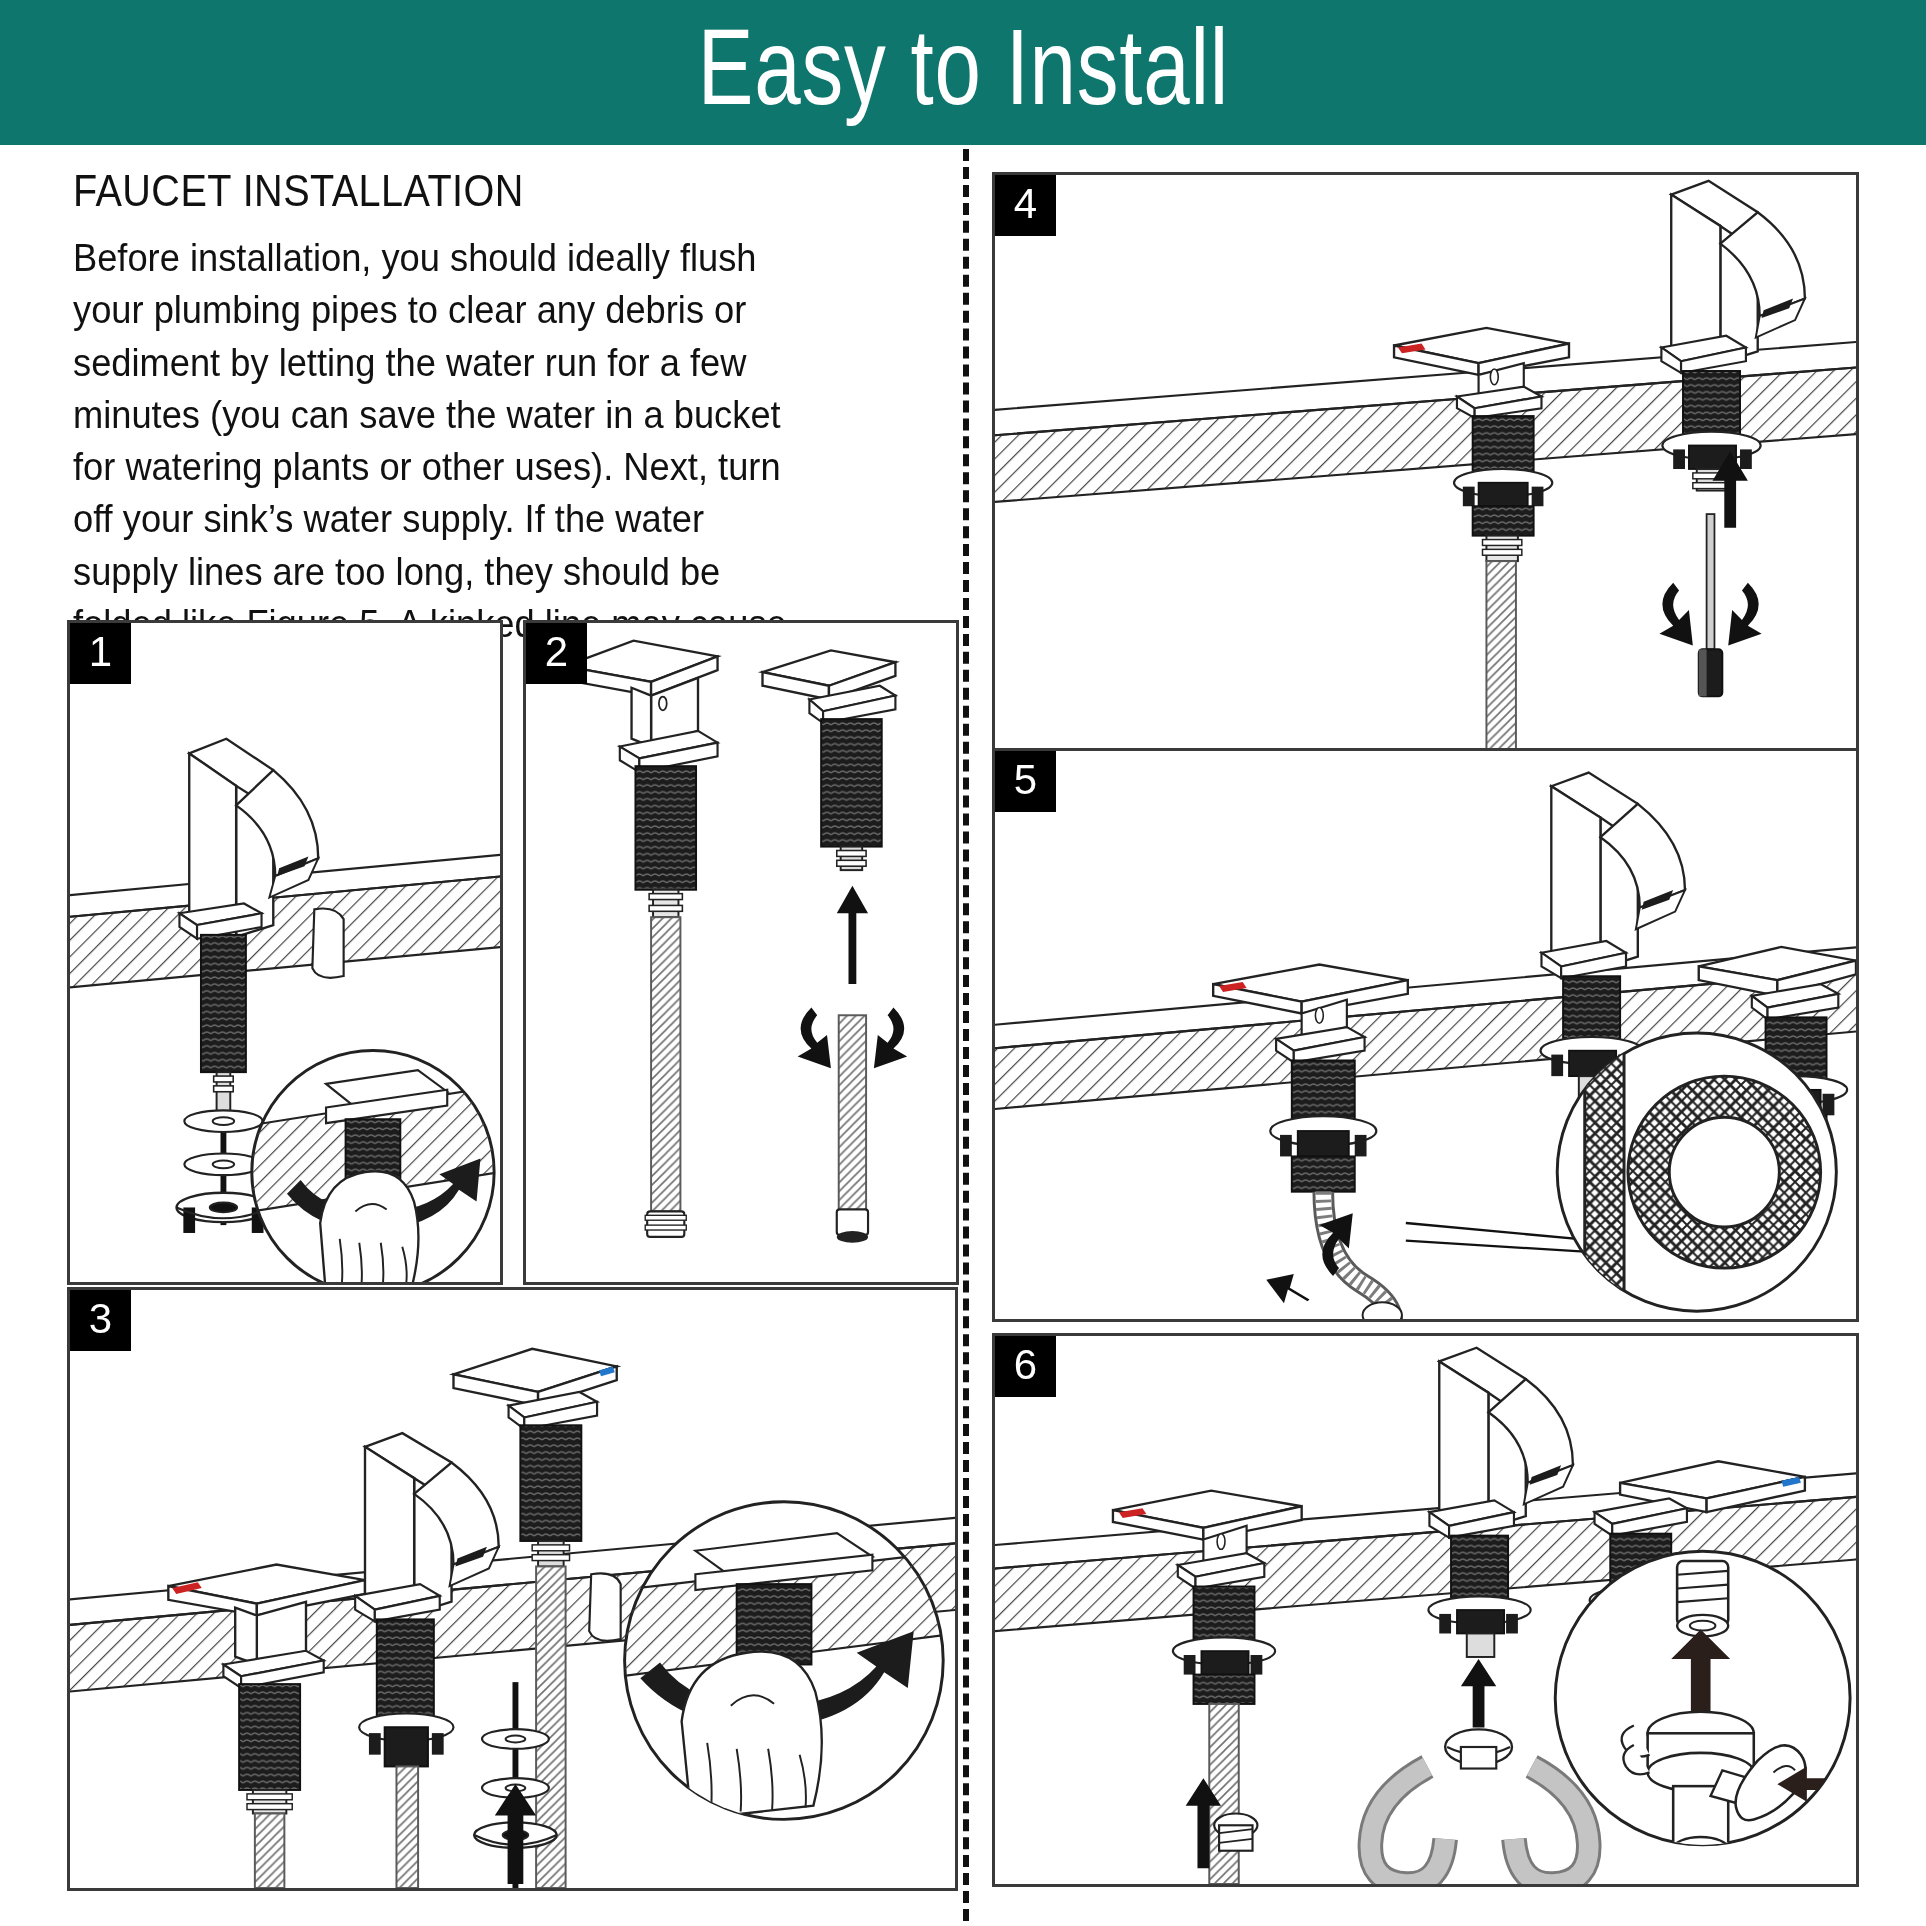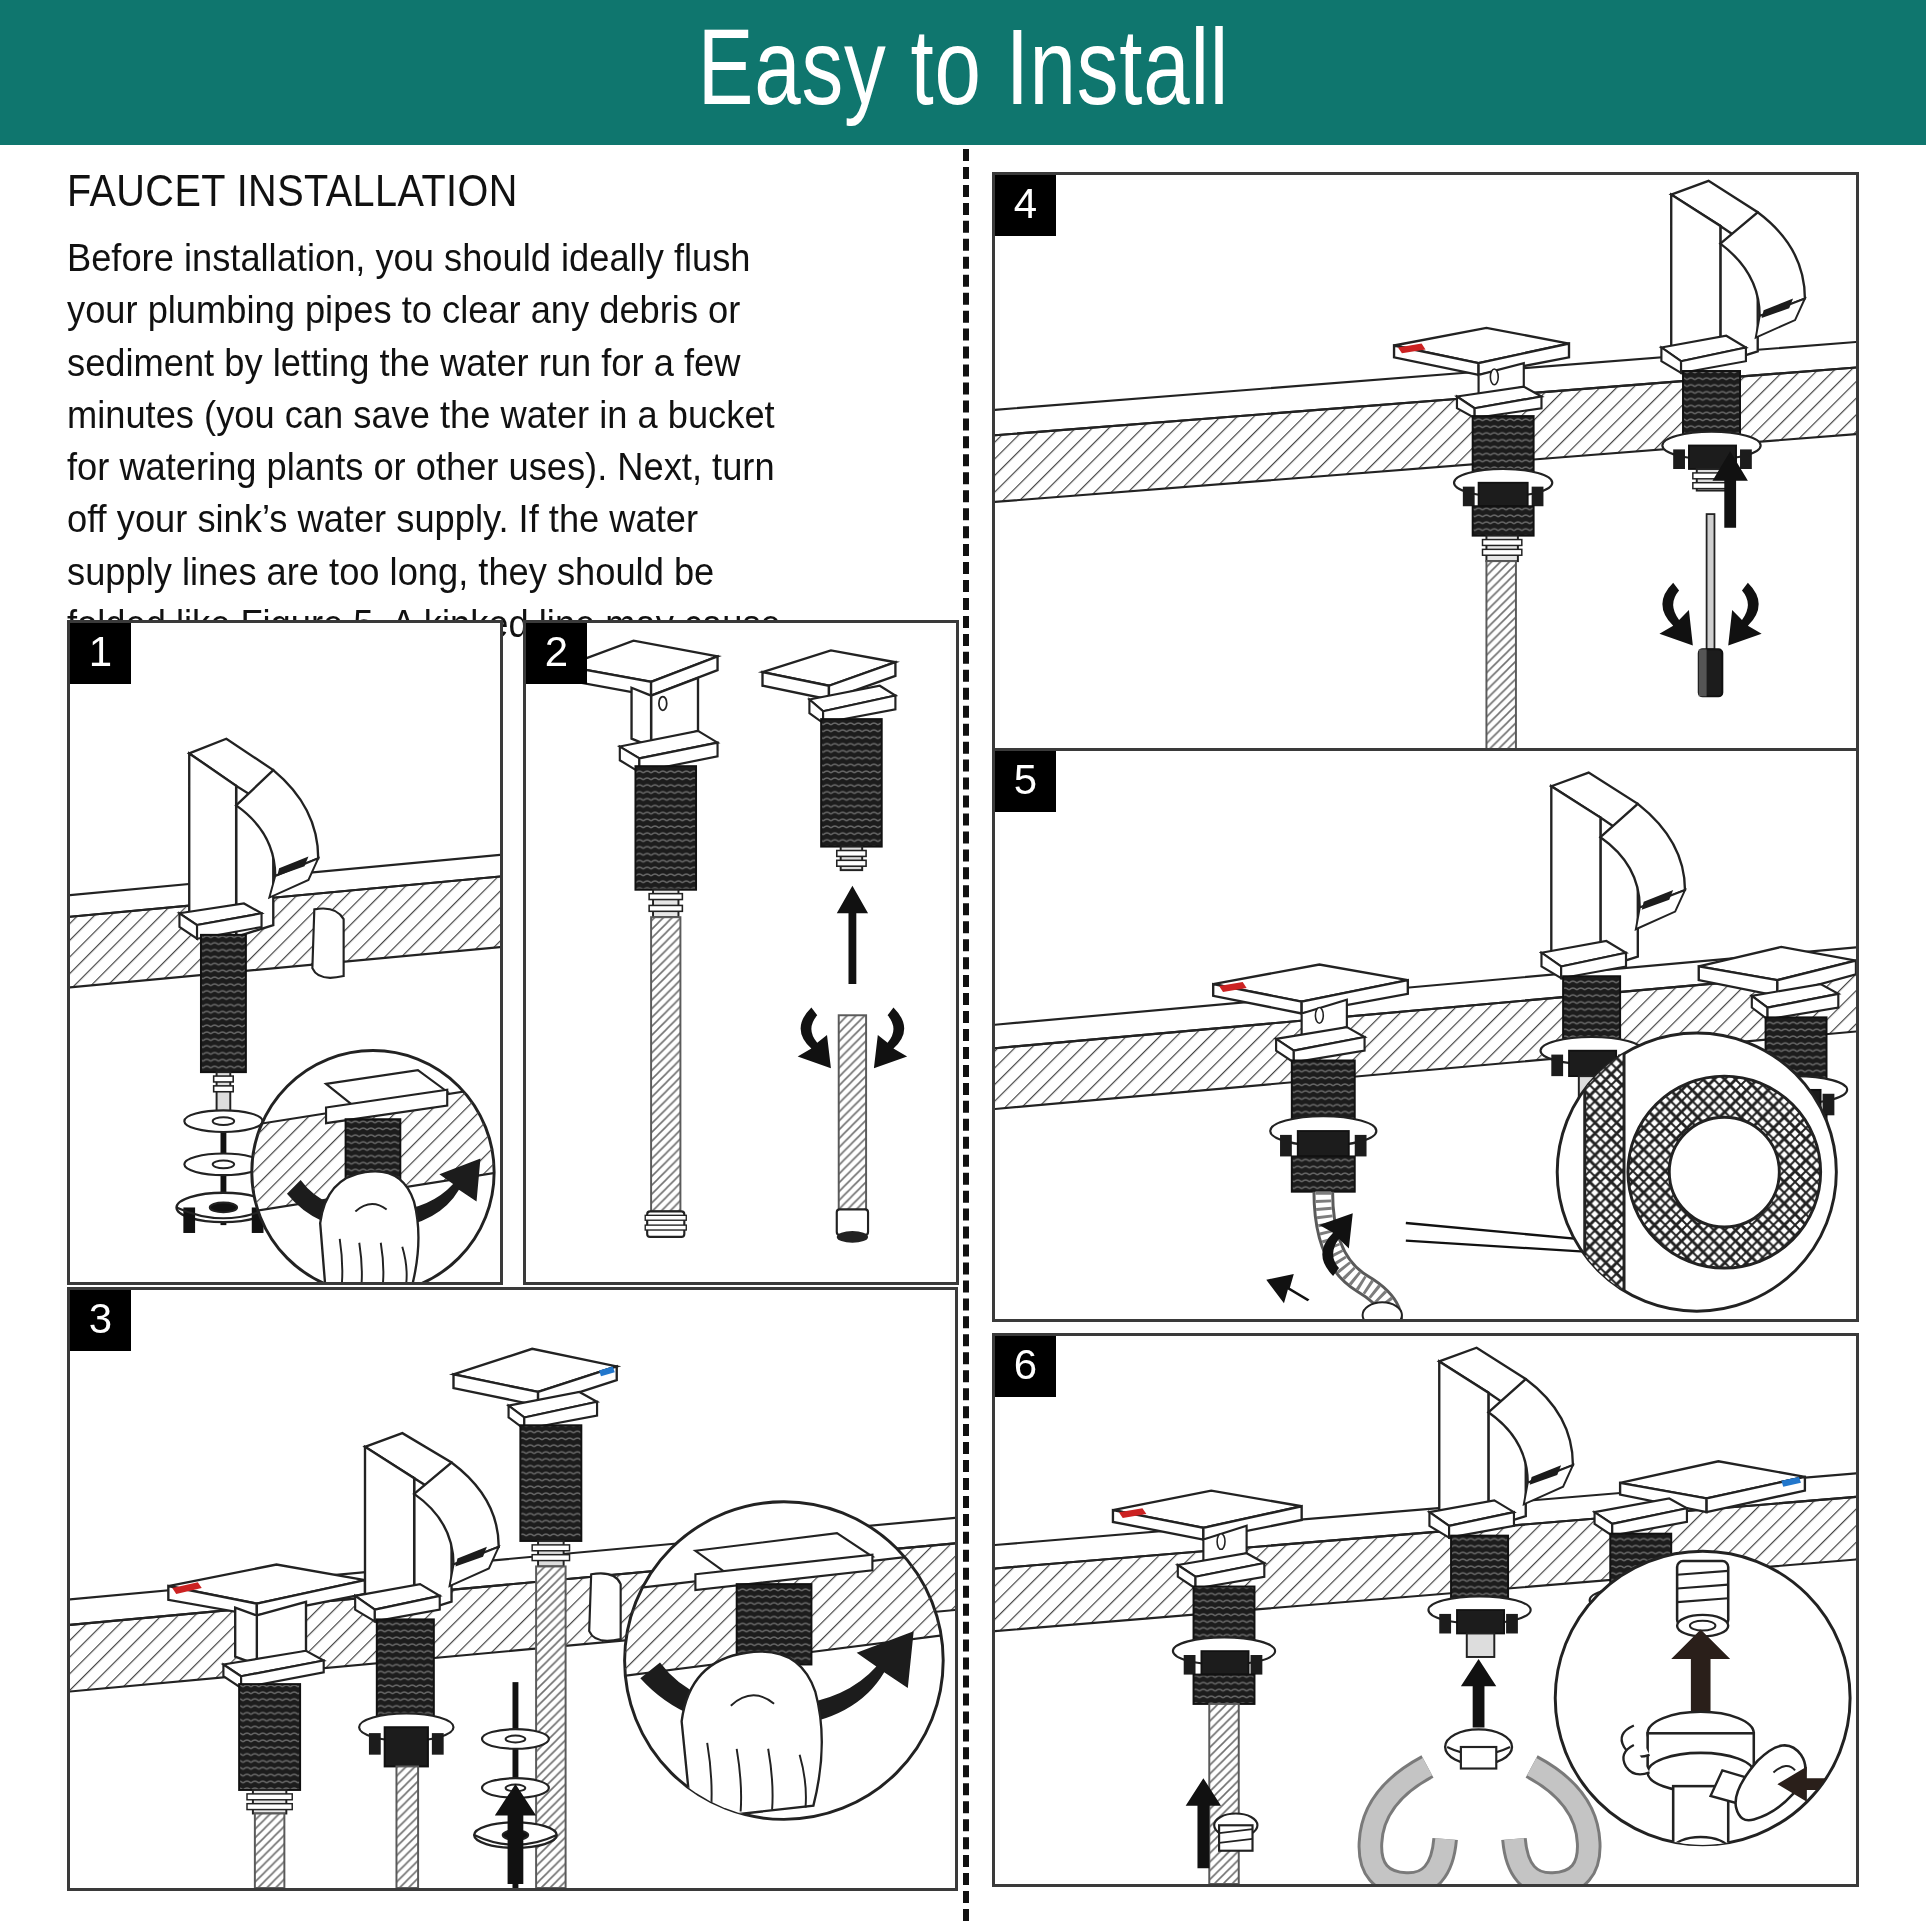--- a/index.html
+++ b/index.html
@@ -33,21 +33,21 @@
     white-space:nowrap;
   }
 
   
   .divider{
     position:absolute;left:963px;top:149px;width:0;height:1772px;
     border-left:6px dashed #111;
   }
 
   
-  .intro{position:absolute;left:67px;top:166px;width:871px;}
+  .intro{position:absolute;left:73px;top:166px;width:871px;}
   .intro h1{
     margin:0 0 16px 0;
     font-size:44px;font-weight:400;letter-spacing:0.5px;
     transform:scaleX(0.9);transform-origin:left center;
     white-space:nowrap;
   }
   .intro p{
     margin:0;
     font-size:39px;line-height:1.34;font-weight:300;
     transform:scaleX(0.93);transform-origin:left top;

